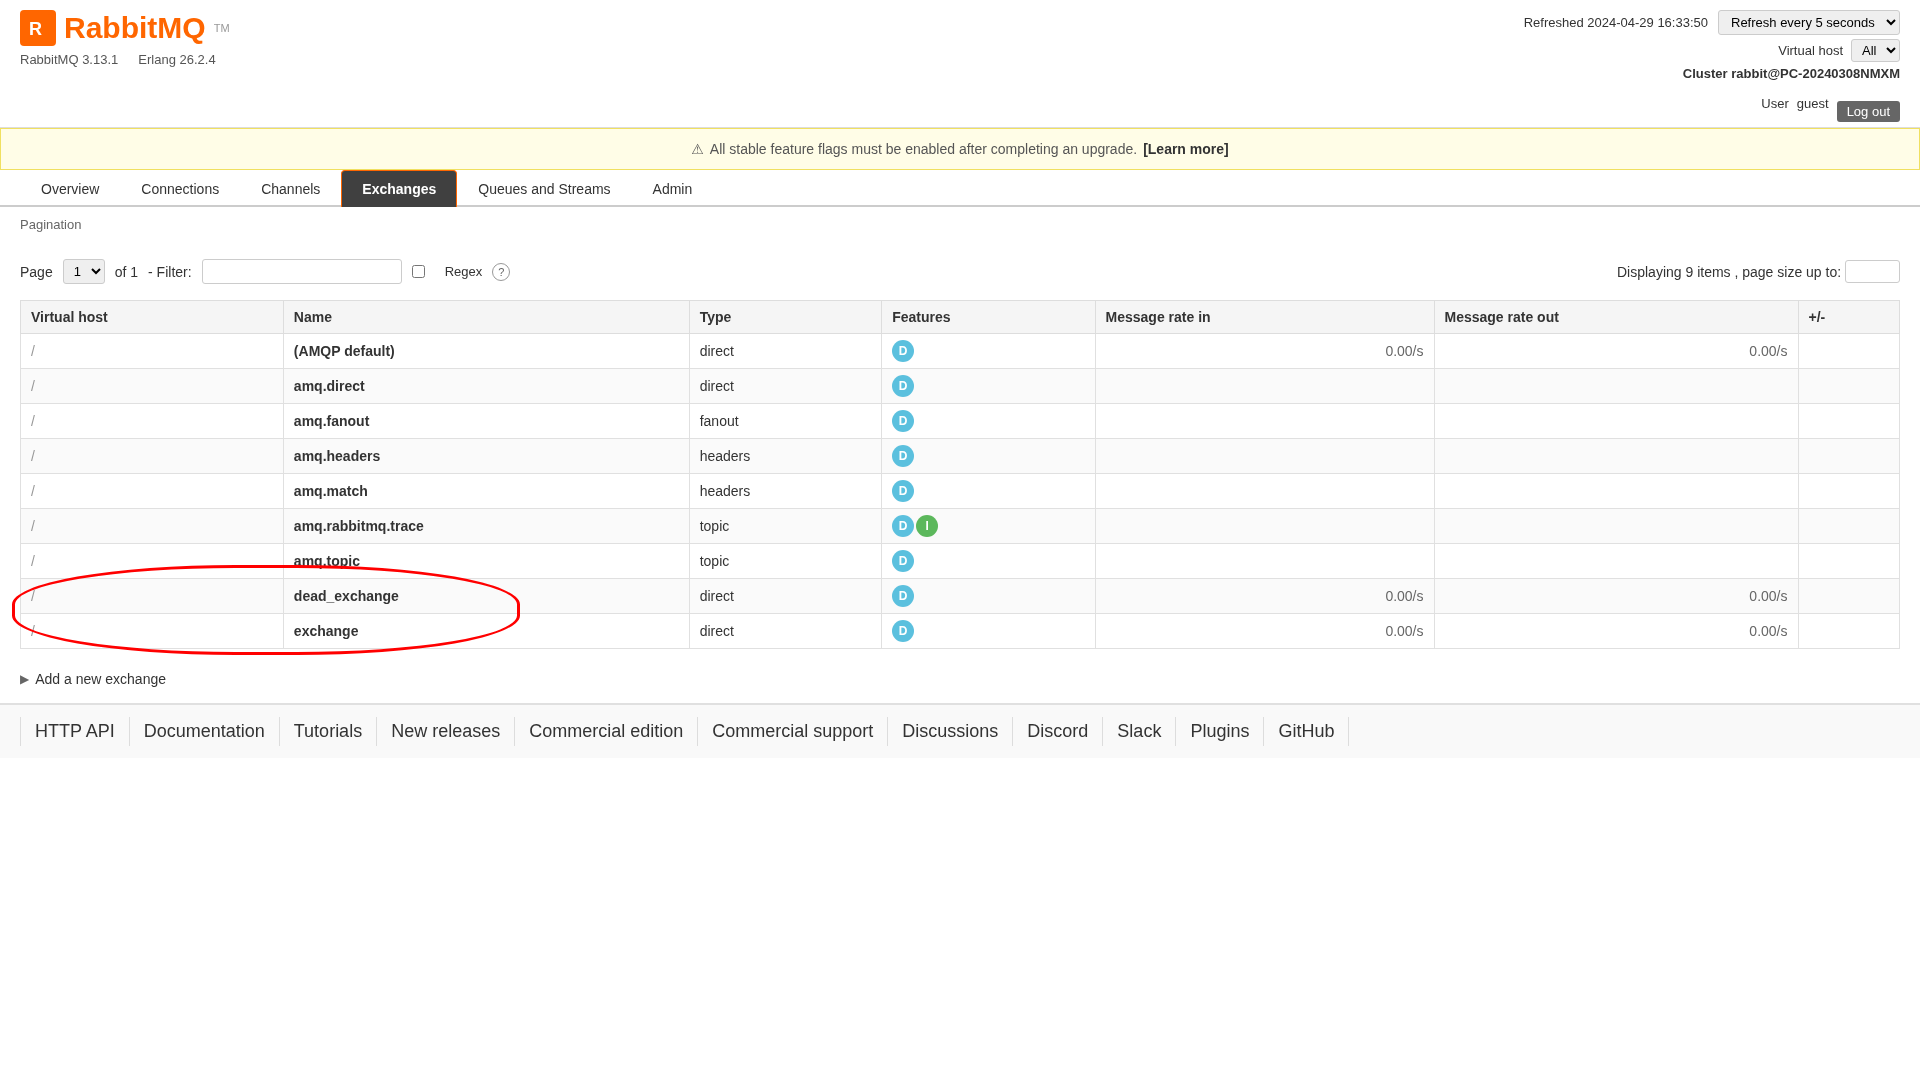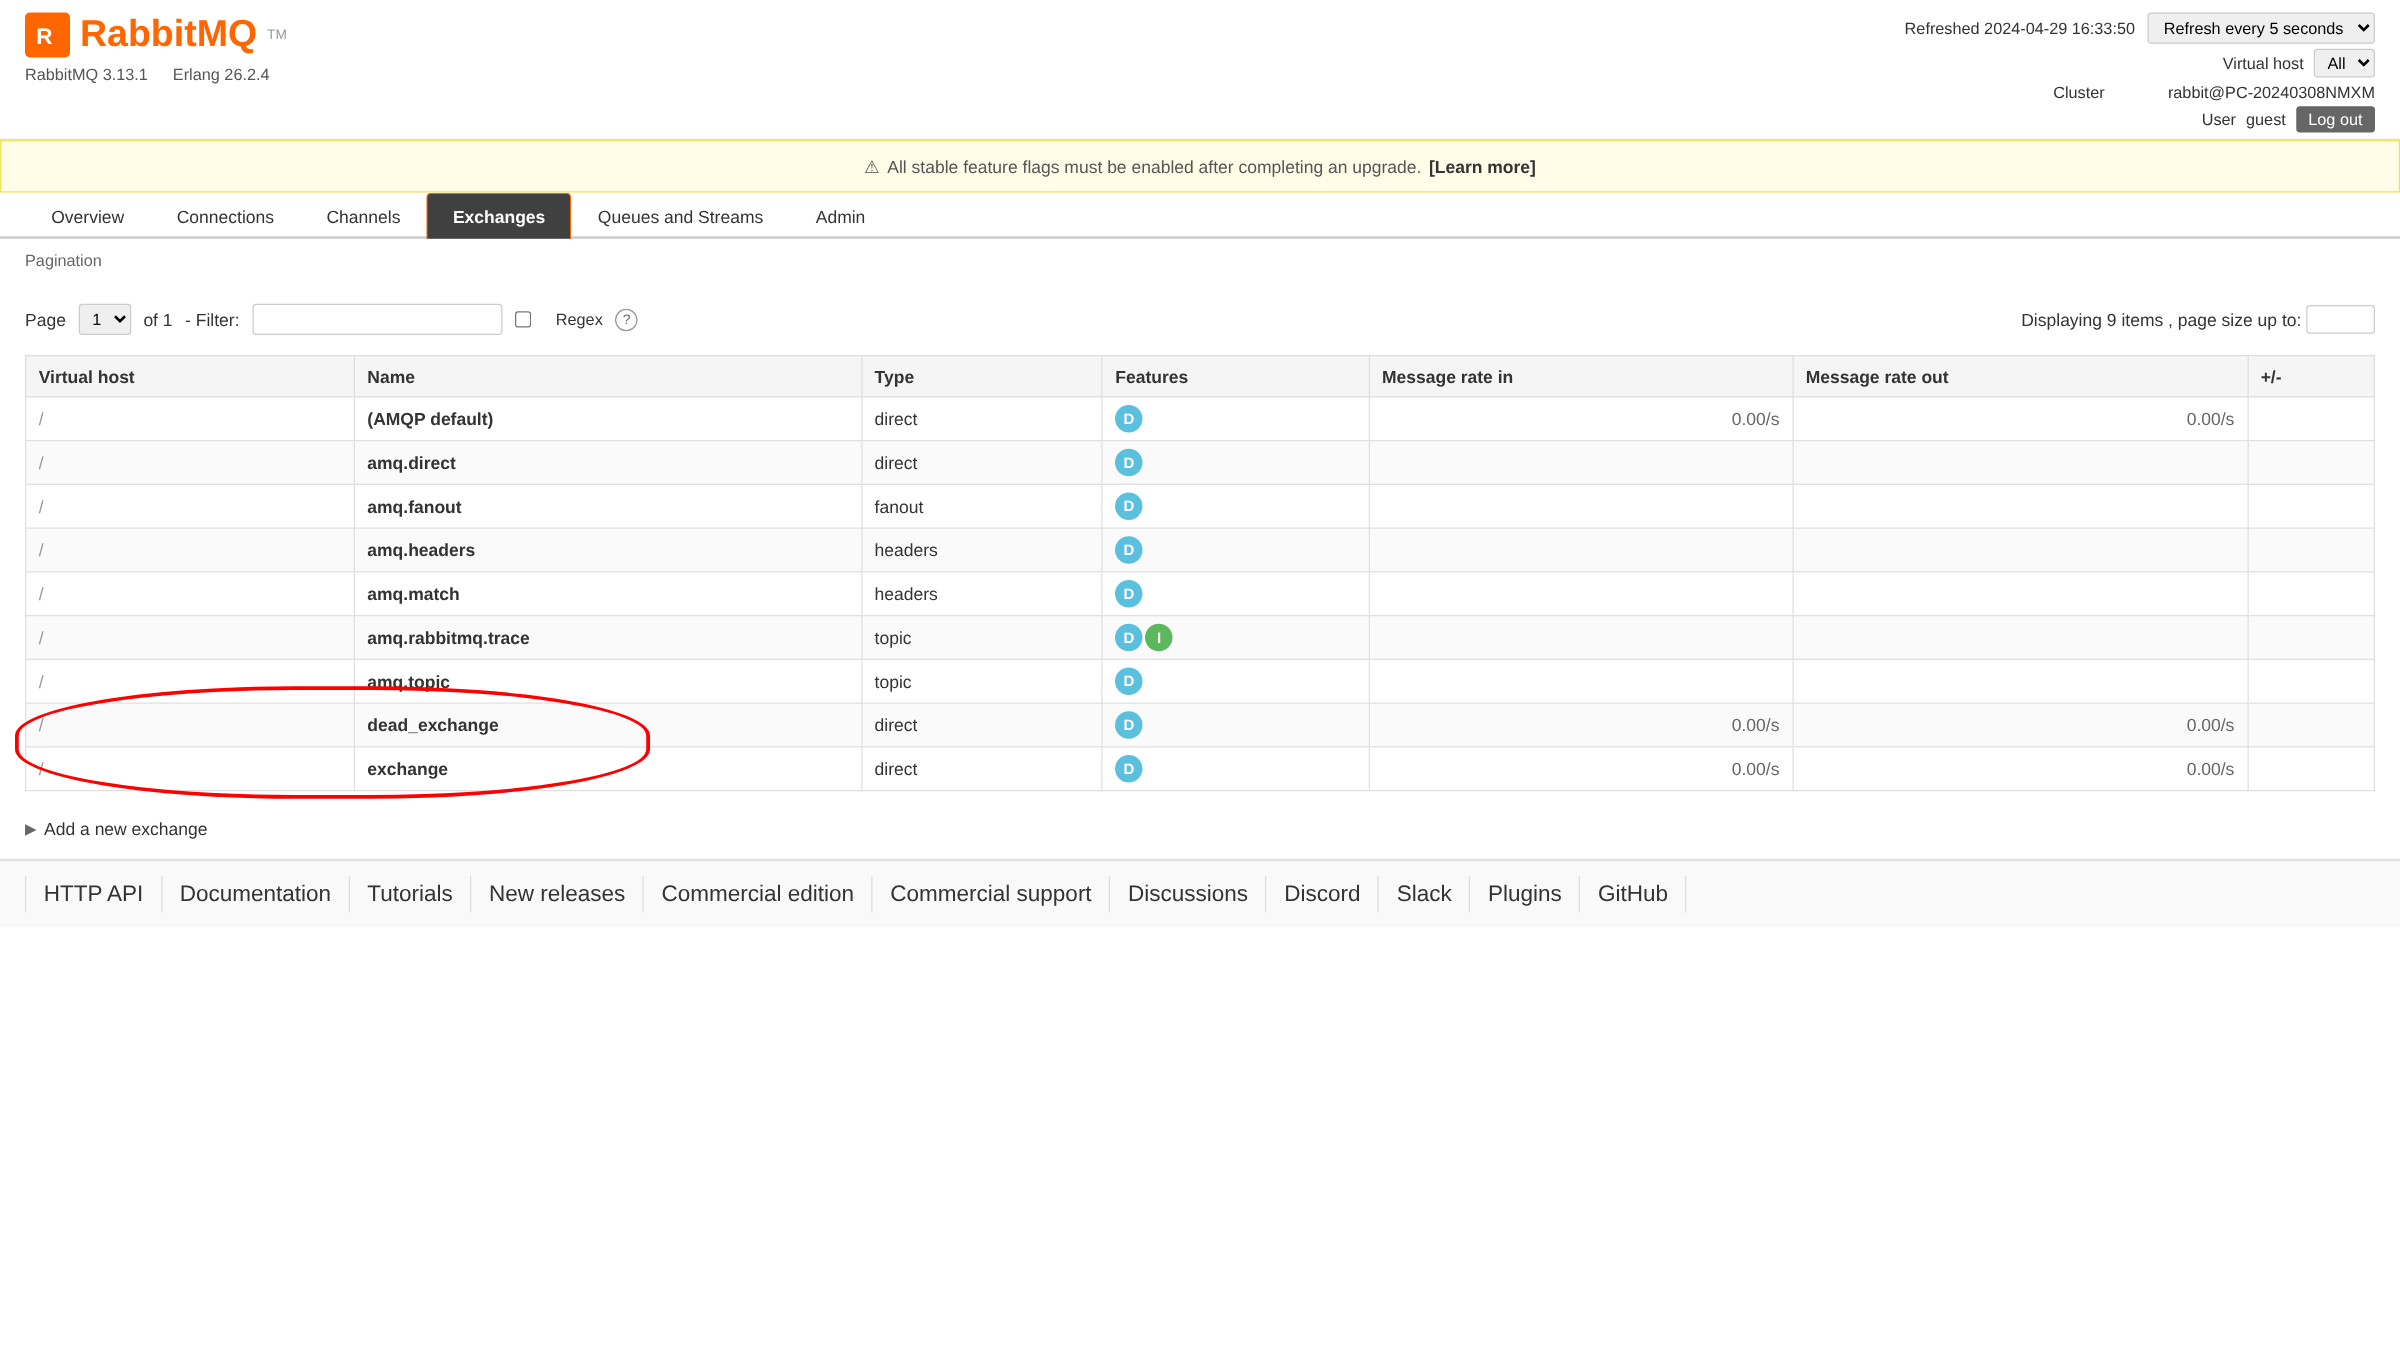--- a/index.html
+++ b/index.html
@@ -19,24 +19,24 @@
     .version-info { display: flex; gap: 20px; margin-top: 6px; font-size: 13px; color: #555; }
     .top-right { text-align: right; display: flex; flex-direction: column; gap: 4px; }
     .refresh-row { display: flex; align-items: center; gap: 10px; justify-content: flex-end; font-size: 13px; }
     .refresh-select {
       border: 1px solid #ccc; padding: 3px 8px; font-size: 13px; border-radius: 3px; cursor: pointer;
       appearance: auto;
     }
     .virtual-host-row { display: flex; align-items: center; gap: 8px; font-size: 13px; justify-content: flex-end; }
     .vh-select { border: 1px solid #ccc; padding: 2px 6px; font-size: 13px; border-radius: 3px; }
     .cluster-row { font-size: 13px; color: #333; }
-    .cluster-row span { font-weight: normal; margin-left: 47px; }
+    .cluster-row span { font-weight: bold; }
     .user-row { display: flex; align-items: center; gap: 8px; font-size: 13px; justify-content: flex-end; }
     .logout-btn {
-      background: #666; color: white; border: none; padding: 3px 10px; border-radius: 3px; cursor: pointer; font-size: 13px;
+      background: #666; color: white; border: none; padding: 3px 10px; border-radius: 3px; cursor: pointer; font-size: 13px; margin-top: 16px;
     }
 
     
     .warning-banner {
       background: #fffde7; border: 1px solid #f0e060; padding: 12px 20px; font-size: 14px; color: #555;
       display: flex; align-items: center; justify-content: center; gap: 6px;
     }
     .warning-banner a { color: #333; font-weight: bold; text-decoration: none; }
 
     

